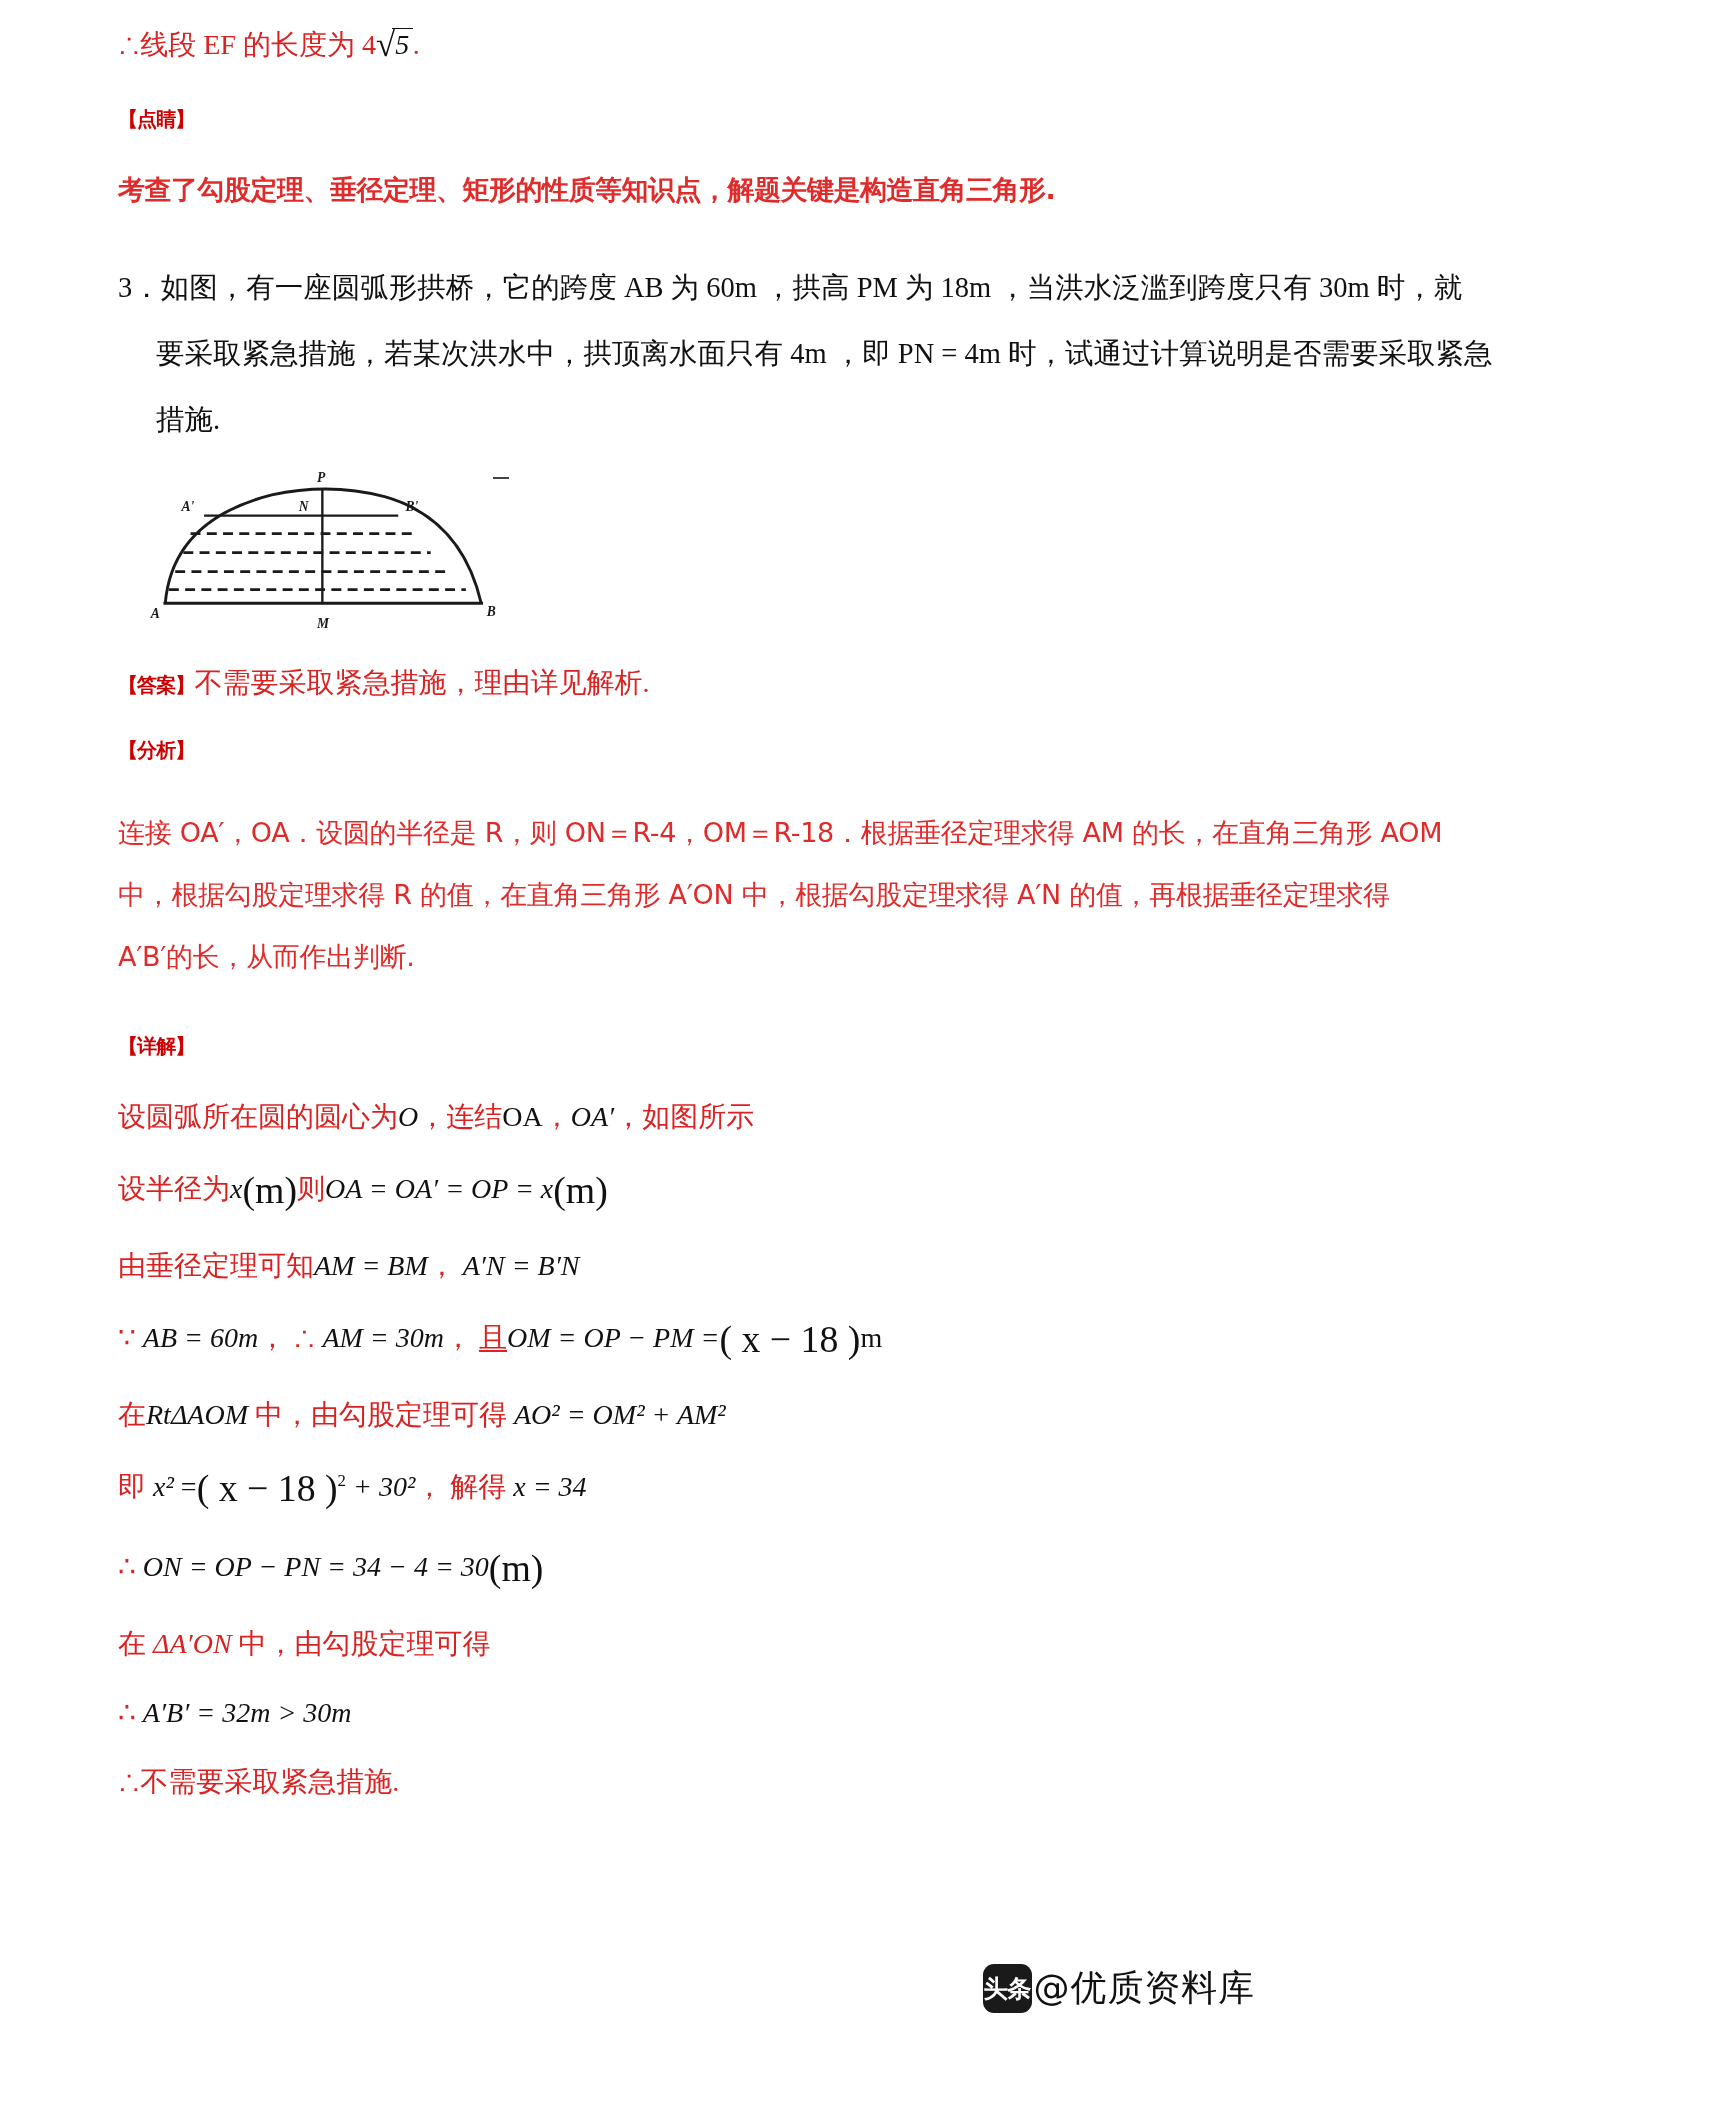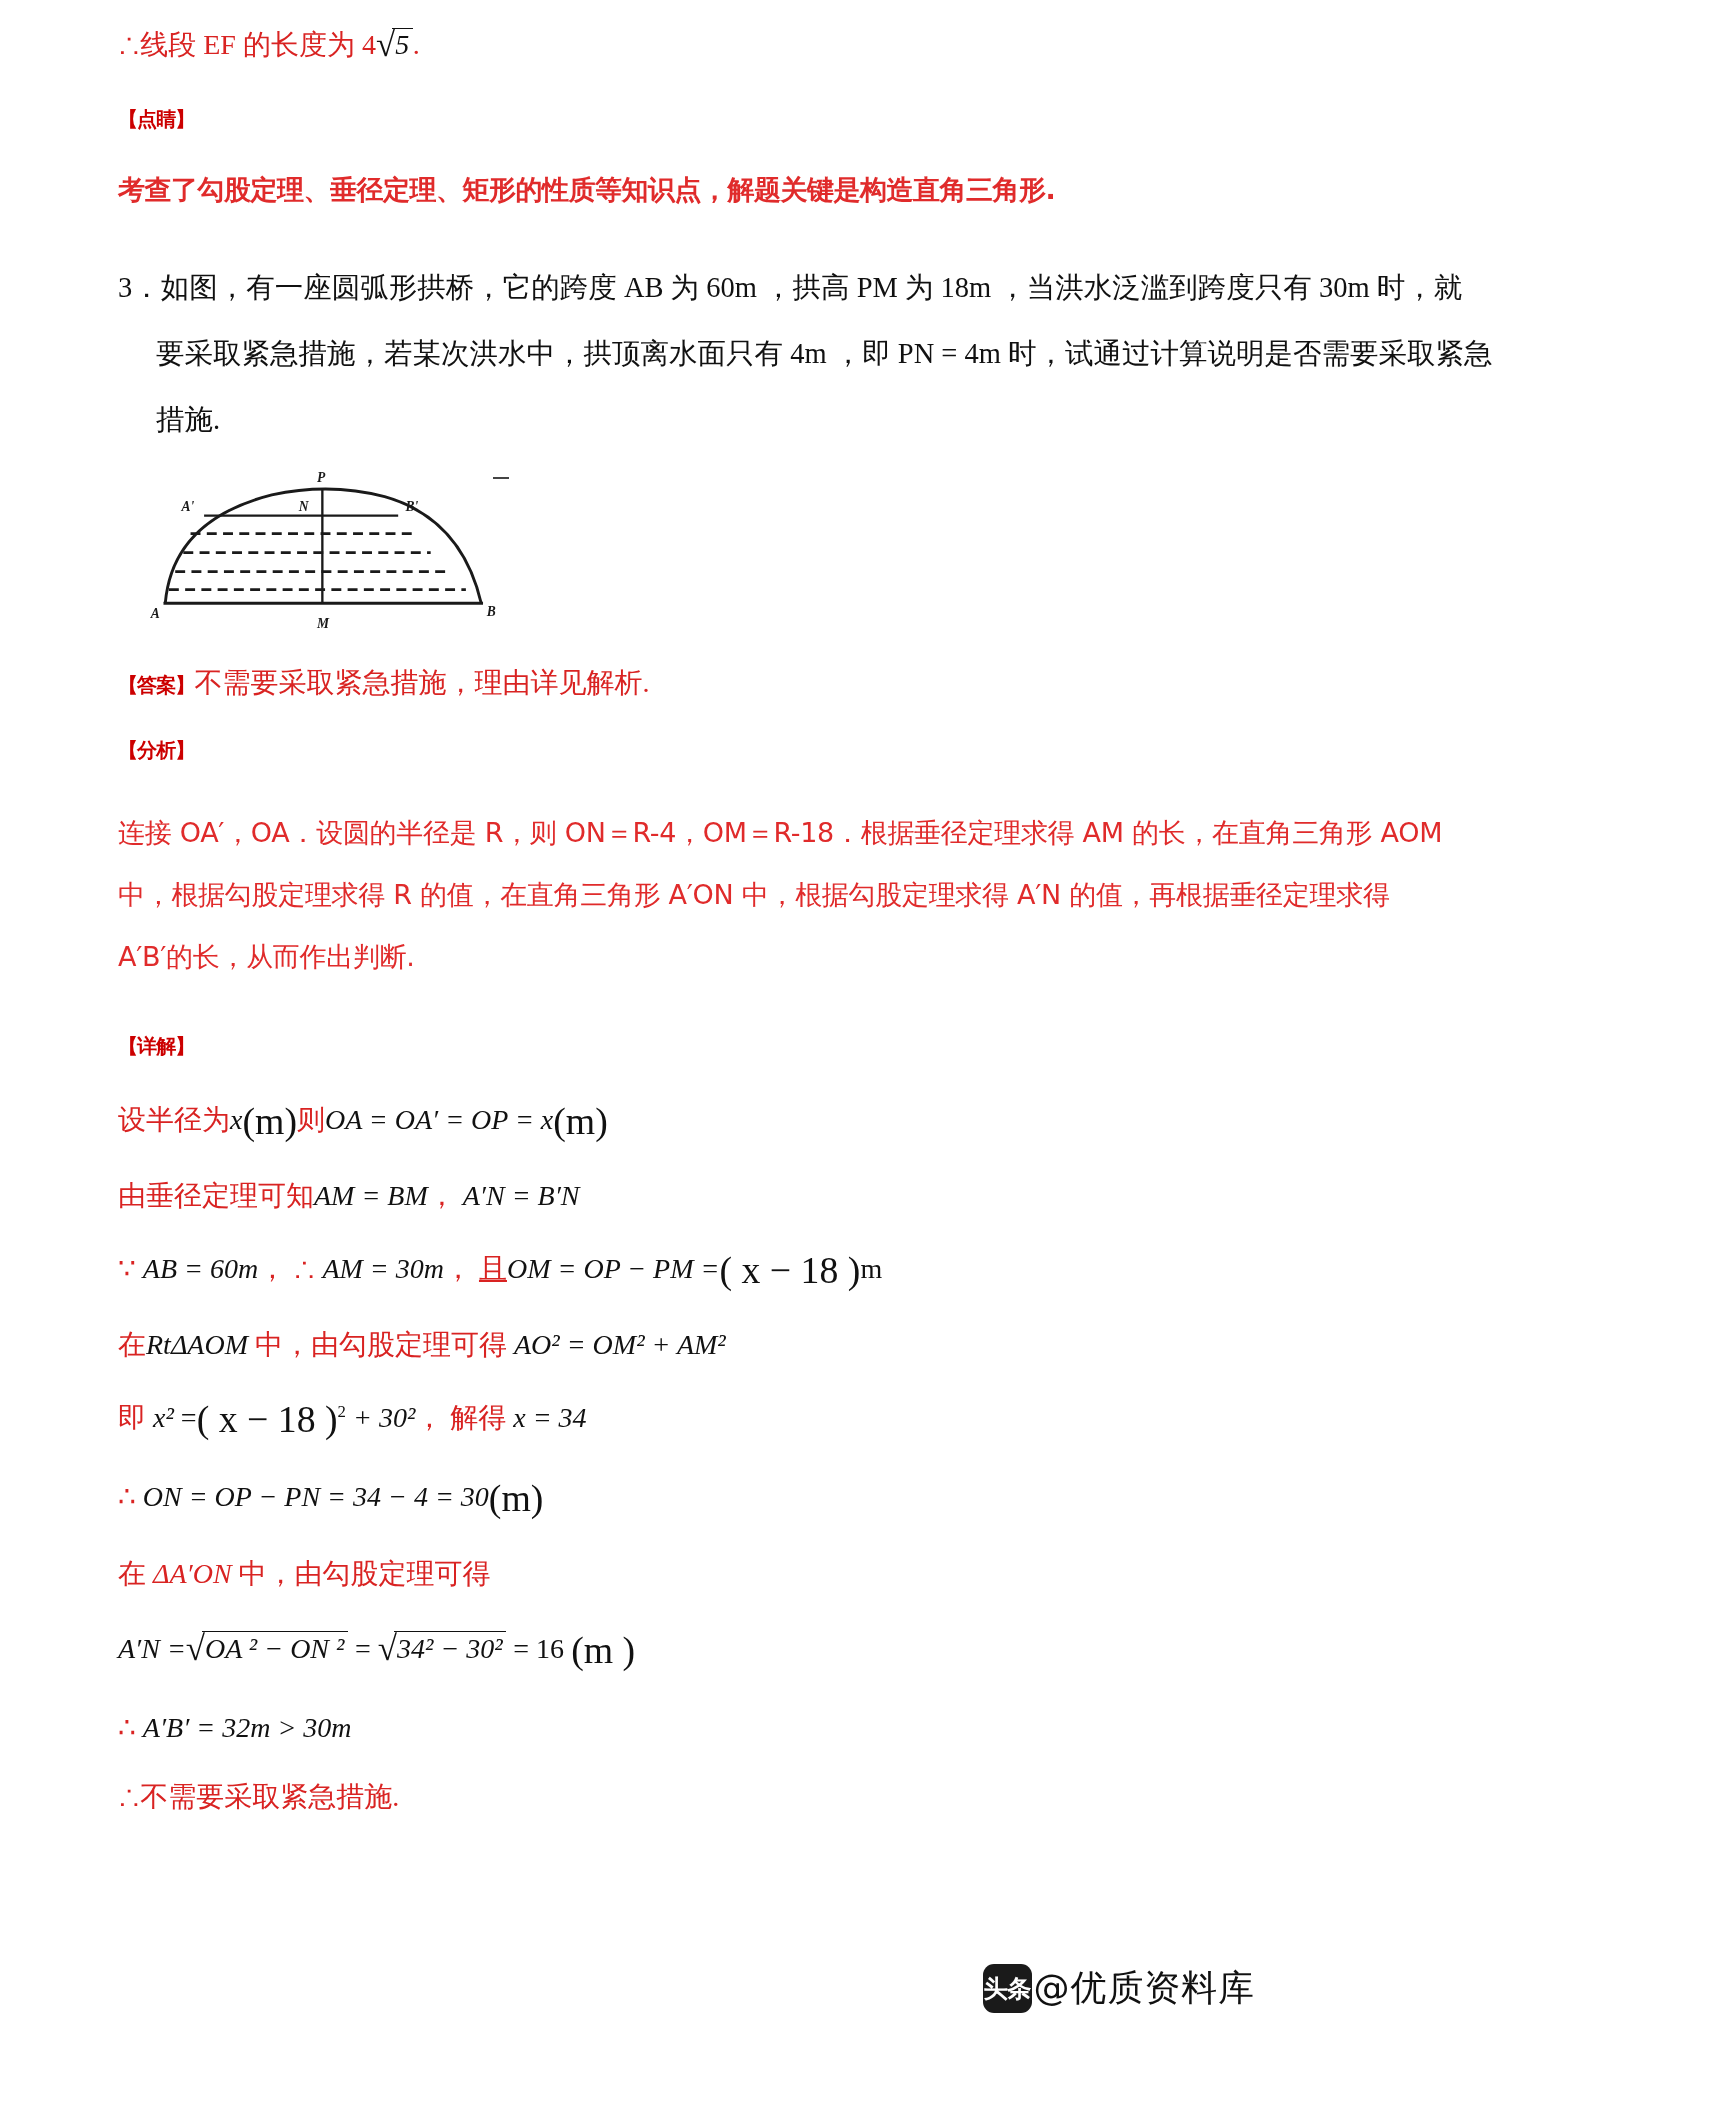--- a/index.html
+++ b/index.html
@@ -202,20 +202,23 @@
   <div class="ana" style="margin-bottom:42px">
     <span class="l">连接 OA′，OA．设圆的半径是 R，则 ON＝R-4，OM＝R-18．根据垂径定理求得 AM 的长，在直角三角形 AOM</span>
     <span class="l">中，根据勾股定理求得 R 的值，在直角三角形 A′ON 中，根据勾股定理求得 A′N 的值，再根据垂径定理求得</span>
     <span class="l">A′B′的长，从而作出判断.</span>
   </div>
 
   <div class="line" style="margin-bottom:44px">
     <span class="tag">【详解】</span>
   </div>
 
+  <div class="sol red" style="margin-bottom:40px">
+    <span>设圆弧所在圆的圆心为</span><span class="black ital">O</span><span>，连结</span><span class="black mn">OA</span><span>，</span><span class="black ital">OA′</span><span>，如图所示</span>
+  </div>
 
   <div class="sol red" style="margin-bottom:40px">
     <span>设半径为</span><span class="black ital">x</span><span class="black mn bigparen">(m)</span><span>则</span><span class="black ital">OA = OA′ = OP = x</span><span class="black mn bigparen">(m)</span>
   </div>
 
   <div class="sol red" style="margin-bottom:40px">
     <span>由垂径定理可知</span><span class="black ital">AM = BM</span><span>，</span>&nbsp;<span class="black ital">A′N = B′N</span>
   </div>
 
   <div class="sol red" style="margin-bottom:40px">
@@ -231,23 +234,20 @@
   </div>
 
   <div class="sol red" style="margin-bottom:40px">
     <span>∴</span>&nbsp;<span class="black ital">ON = OP − PN = 34 − 4 = 30</span><span class="black mn bigparen">(m)</span>
   </div>
 
   <div class="sol red" style="margin-bottom:40px">
     <span>在</span>&nbsp;<span class="ital">ΔA′ON</span>&nbsp;<span>中，由勾股定理可得</span>
   </div>
 
-  <div class="sol black" style="margin-bottom:43px">
-    <span class="ital">A′N =</span><span class="sqrt"><span class="radix">√</span><span class="rad-body ital">OA ² − ON ²</span></span>&nbsp;<span class="mn">=</span>&nbsp;<span class="sqrt"><span class="radix">√</span><span class="rad-body ital">34² − 30²</span></span>&nbsp;<span class="mn">= 16</span>&nbsp;<span class="mn bigparen">(m )</span>
-  </div>
 
   <div class="sol red" style="margin-bottom:40px">
     <span>∴</span>&nbsp;<span class="black ital">A′B′ = 32m &gt; 30m</span>
   </div>
 
   <div class="sol red" style="margin-bottom:36px">
     <span>∴不需要采取紧急措施.</span>
   </div>
 
   <div class="watermark">

